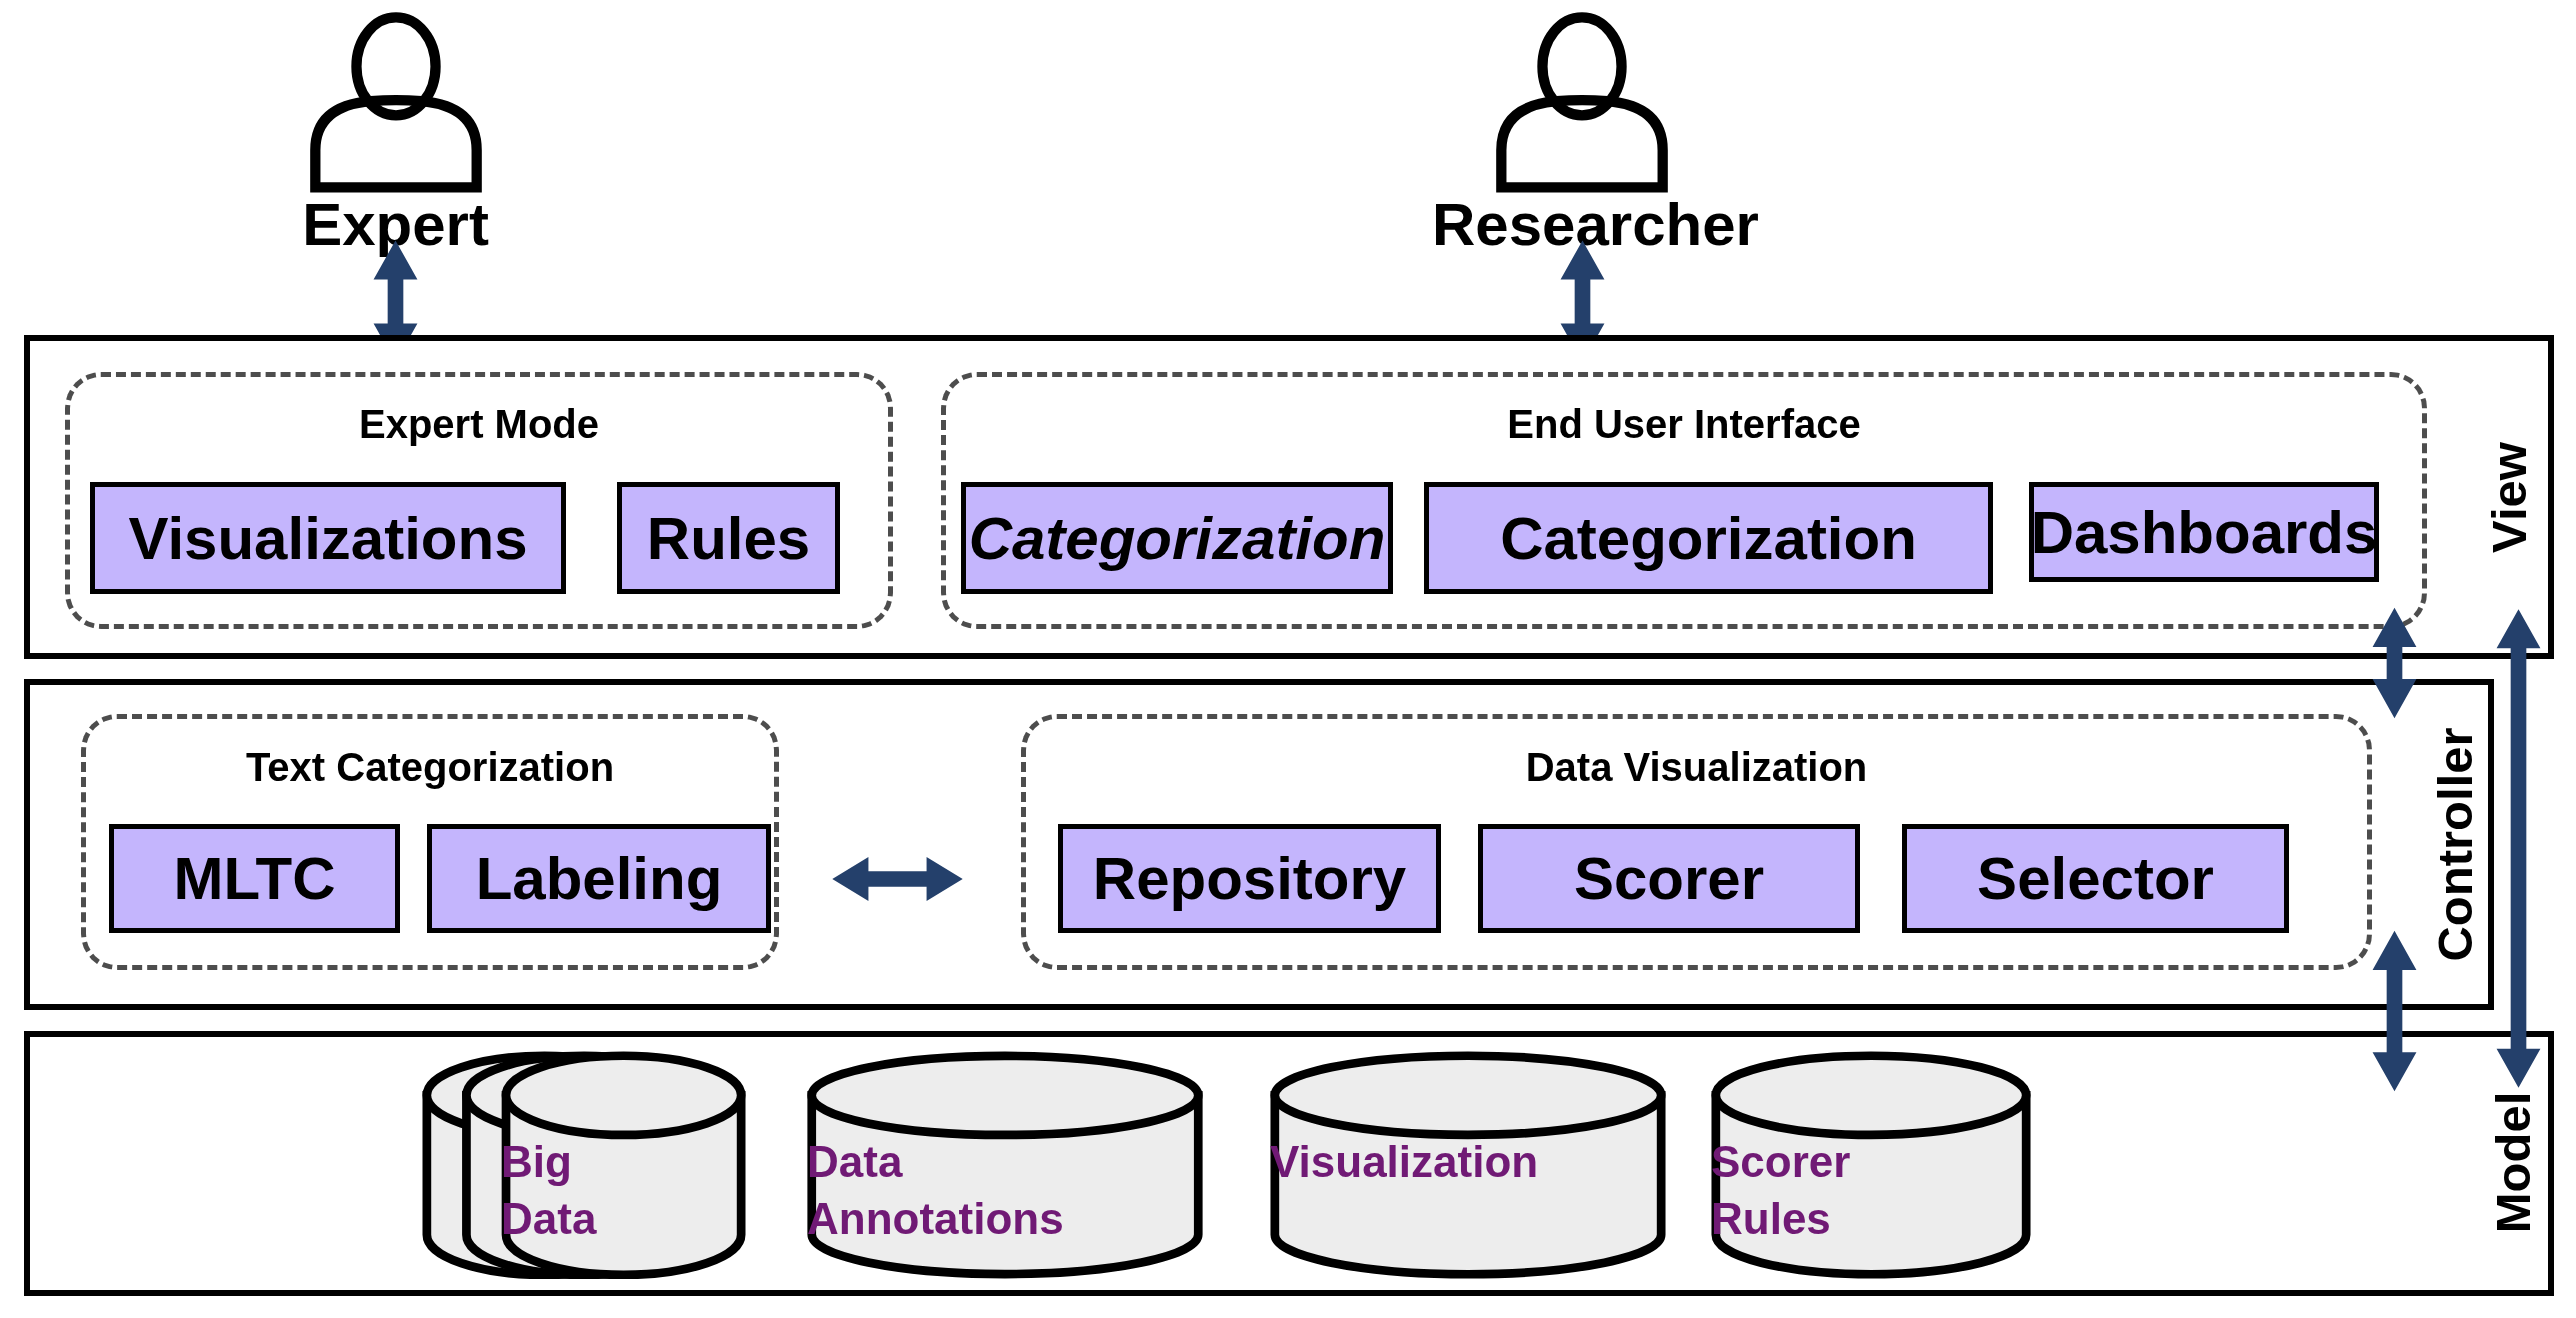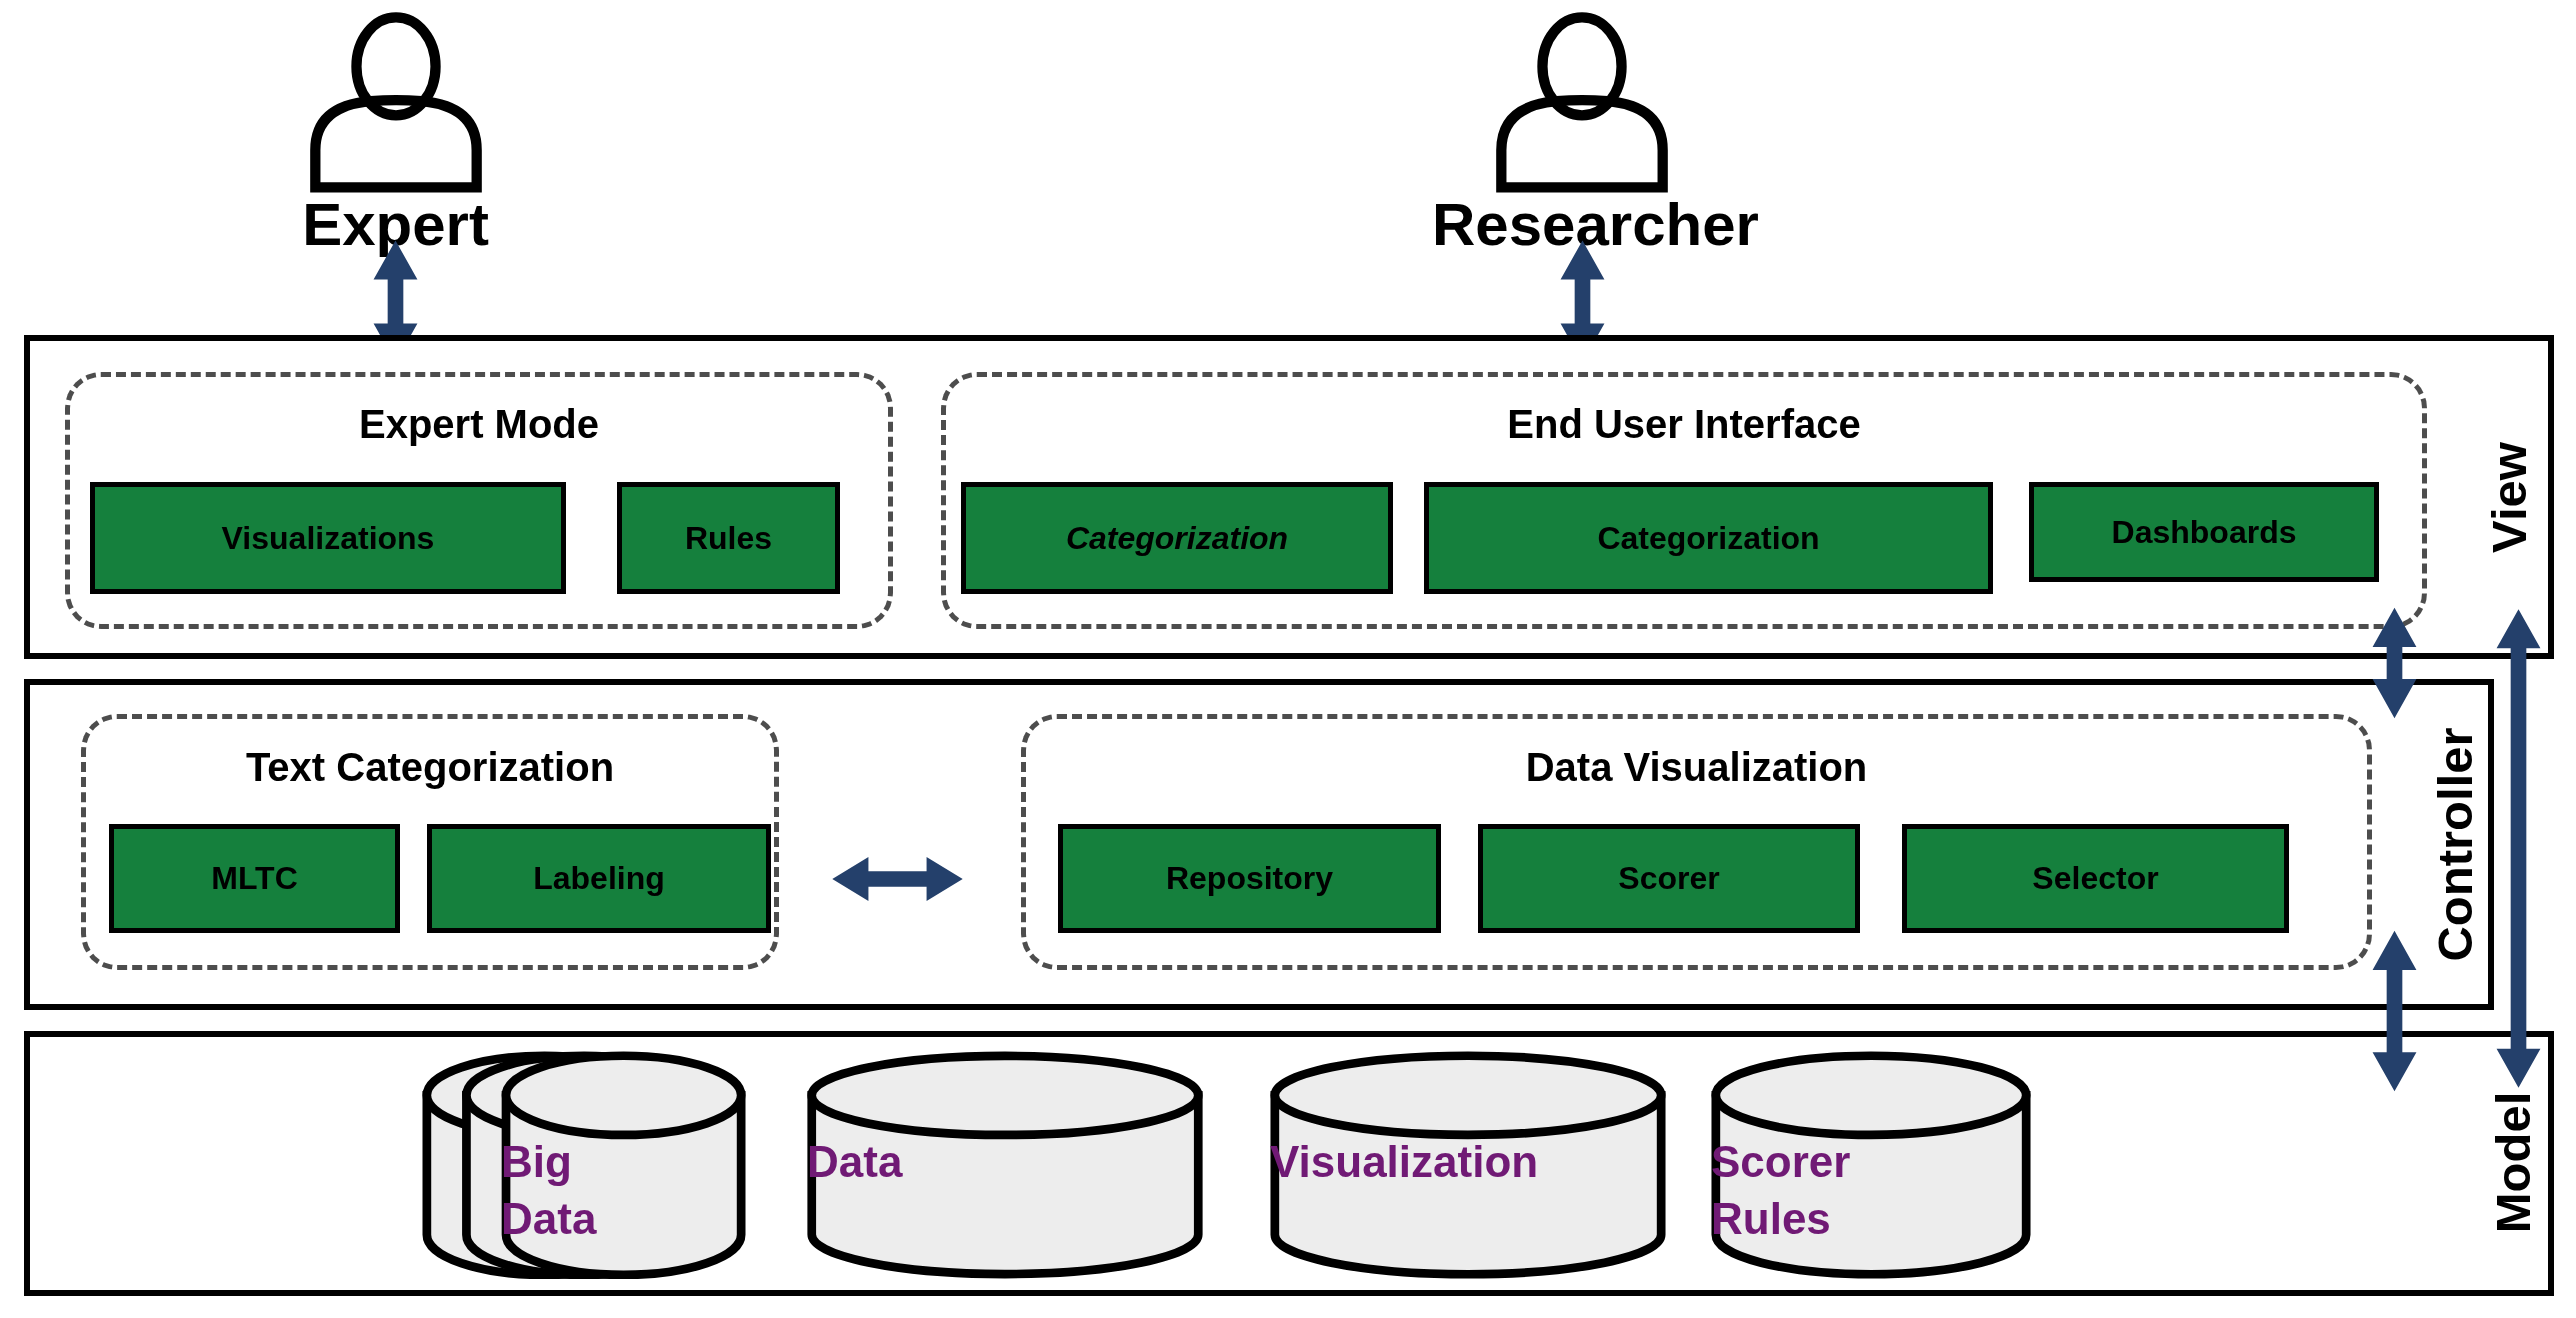--- a/index.html
+++ b/index.html
@@ -1,22 +1,22 @@
 <!DOCTYPE html>
 <html style="font-size:12.7px"><head>
 <meta charset="utf-8">
 <style>
   html,body{margin:0;padding:0;background:#fff;}
   body{width:2576px;height:1319px;position:relative;font-family:"Liberation Sans",sans-serif;overflow:hidden;}
   .abs{position:absolute;}
   .layer{position:absolute;border:6.3px solid #000;background:#fff;box-sizing:border-box;}
   .dashedbox{position:absolute;border:5.5px dashed #4d4d4d;border-radius:36px;box-sizing:border-box;background:transparent;}
-  .whitebox{position:absolute;border:5.5px solid #000;background:#15803d;box-sizing:border-box;
+  .whitebox{position:absolute;border:5.5px solid #000;background:#c4b5fd;box-sizing:border-box;
             display:flex;align-items:center;justify-content:center;
-            font-size:32px;font-weight:bold;color:#000;}
+            font-size:60px;font-weight:bold;color:#000;}
   .grouptitle{position:absolute;text-align:center;font-size:40px;font-weight:bold;color:#000;}
   .actorlabel{position:absolute;text-align:center;font-size:60px;font-weight:bold;color:#000;}
   .rotlabel{position:absolute;text-align:center;font-size:49px;font-weight:bold;color:#000;
             transform:rotate(-90deg);line-height:63px;height:63px;}
   .cyl-label{position:absolute;text-align:left;font-size:44px;font-weight:bold;color:#701a75;line-height:57px;}
   svg{display:block;}
 </style>
 </head>
 <body>
 
@@ -94,20 +94,21 @@
 </div>
 
 <svg class="abs" style="left:807px;top:1051px;" width="396" height="228" viewBox="0 0 501 288">
   <g stroke="#000" stroke-width="11" fill="#ededed">
     <path d="M6 56 L6 232 A244.5 50 0 0 0 495 232 L495 56 Z"></path>
     <ellipse cx="250.5" cy="56" rx="244.5" ry="50"></ellipse>
   </g>
 </svg>
 <div class="cyl-label" style="left:807px;top:1133px;width:396px;">
   <div>Data</div>
+  <div>Annotations</div>
 </div>
 
 <svg class="abs" style="left:1270px;top:1051px;" width="396" height="228" viewBox="0 0 500 288">
   <g stroke="#000" stroke-width="11" fill="#ededed">
     <path d="M6 56 L6 232 A244 50 0 0 0 494 232 L494 56 Z"></path>
     <ellipse cx="250" cy="56" rx="244" ry="50"></ellipse>
   </g>
 </svg>
 <div class="cyl-label" style="left:1270px;top:1133px;width:396px;">
   <div>Visualization</div>

